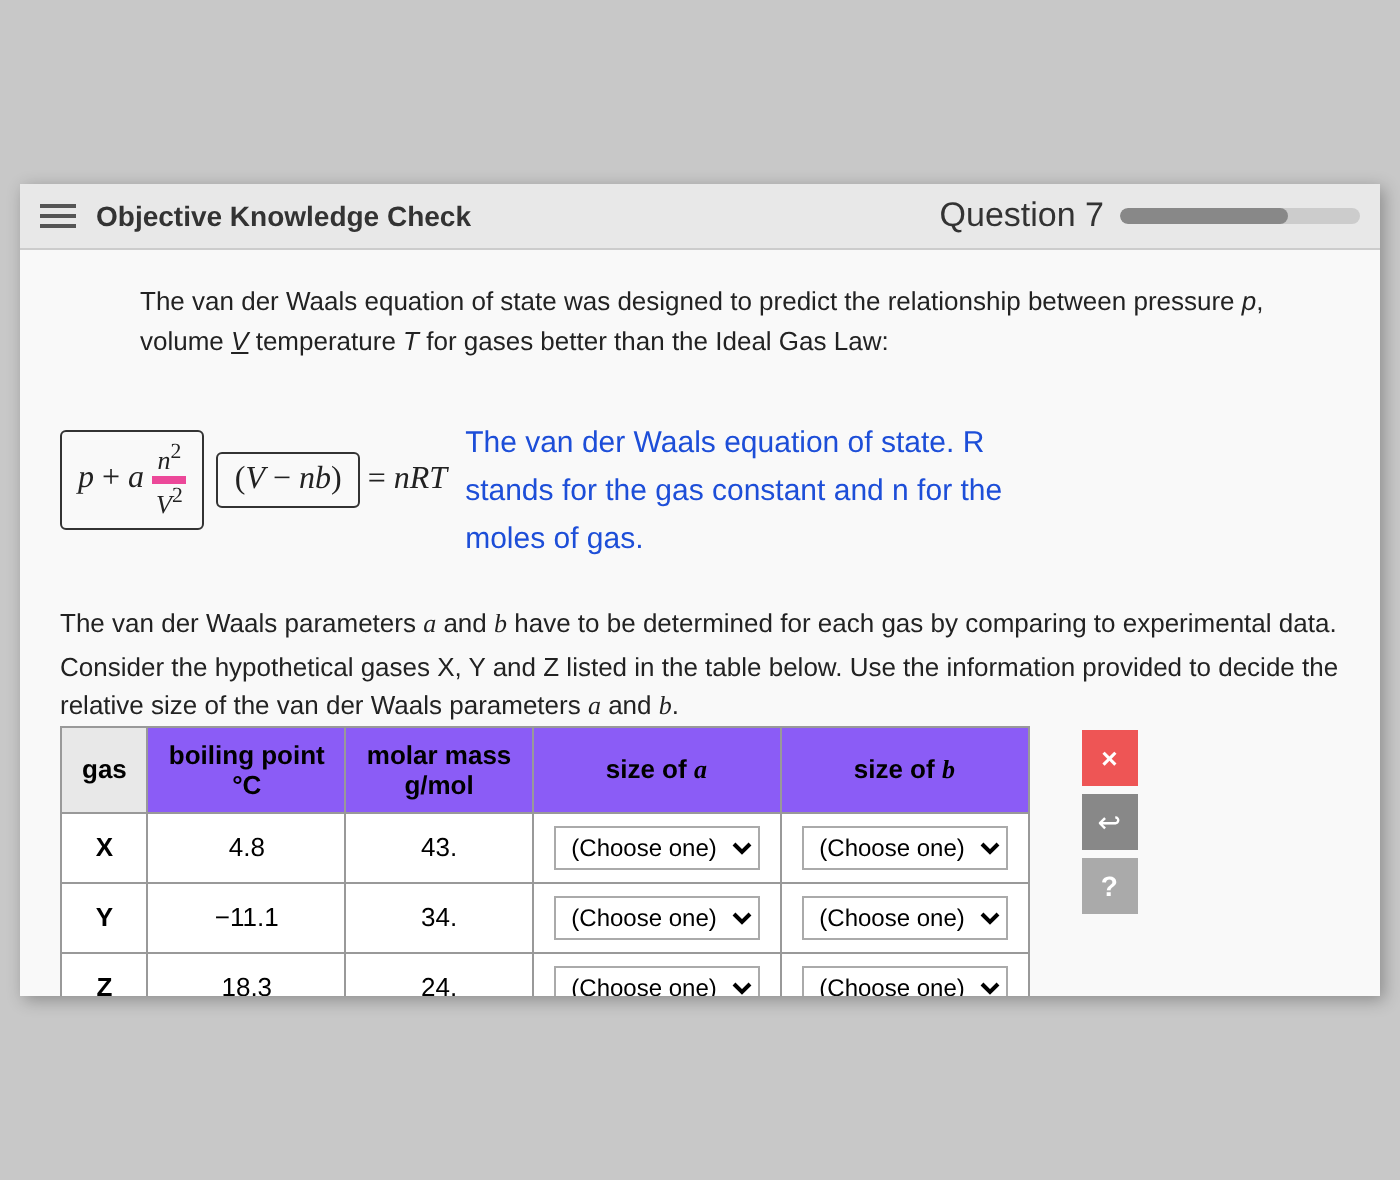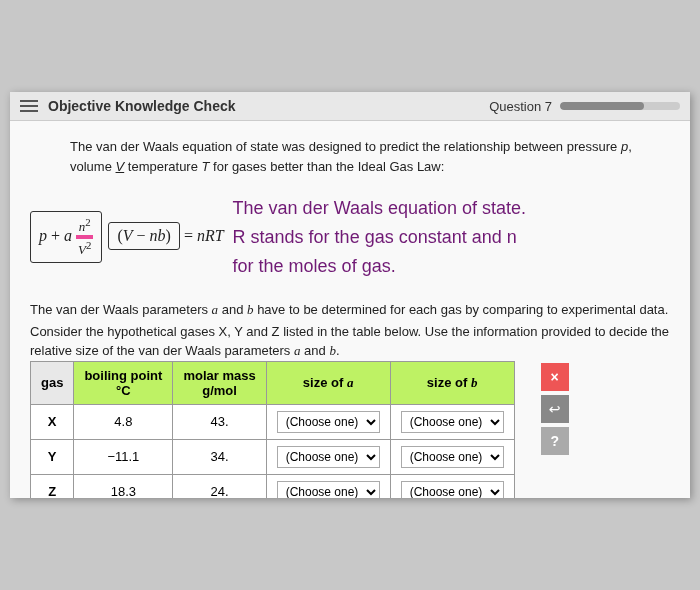--- a/index.html
+++ b/index.html
@@ -50,21 +50,21 @@
     }
     .top-bar-title {
       font-size: 14px;
       font-weight: bold;
       color: #333;
     }
     .top-bar-right {
       display: flex;
       align-items: center;
       gap: 8px;
-      font-size: 13px;
+      font-size: 17px;
       color: #333;
     }
     .progress-bar-container {
       width: 120px;
       height: 8px;
       background: #ccc;
       border-radius: 4px;
       overflow: hidden;
     }
     .progress-bar-fill {
@@ -99,24 +99,25 @@
       margin-bottom: 14px;
       padding: 6px 0;
     }
     .equation-box {
       font-size: 15px;
       color: #222;
       white-space: nowrap;
       font-family: 'Times New Roman', serif;
     }
     .equation-desc {
-      font-size: 18px;
-      color: #701a75;
+      font-size: 15px;
+      color: #1d4ed8;
       line-height: 1.6;
       max-width: 300px;
+      margin-top: 12px;
     }
     .param-text {
       font-size: 13px;
       color: #222;
       line-height: 1.5;
       margin-bottom: 2px;
     }
     .consider-text {
       font-size: 13px;
       color: #222;
@@ -133,21 +134,21 @@
       font-size: 13px;
       background: white;
     }
     table.data-table th, table.data-table td {
       border: 1px solid #999;
       padding: 6px 10px;
       text-align: center;
       vertical-align: middle;
     }
     table.data-table th {
-      background: #bef264;
+      background: #8b5cf6;
       font-weight: bold;
     }
     table.data-table th.gas-col {
       background: #e8e8e8;
     }
     table.data-table td.gas-label {
       font-weight: bold;
     }
     select.choose-select {
       font-size: 12px;

